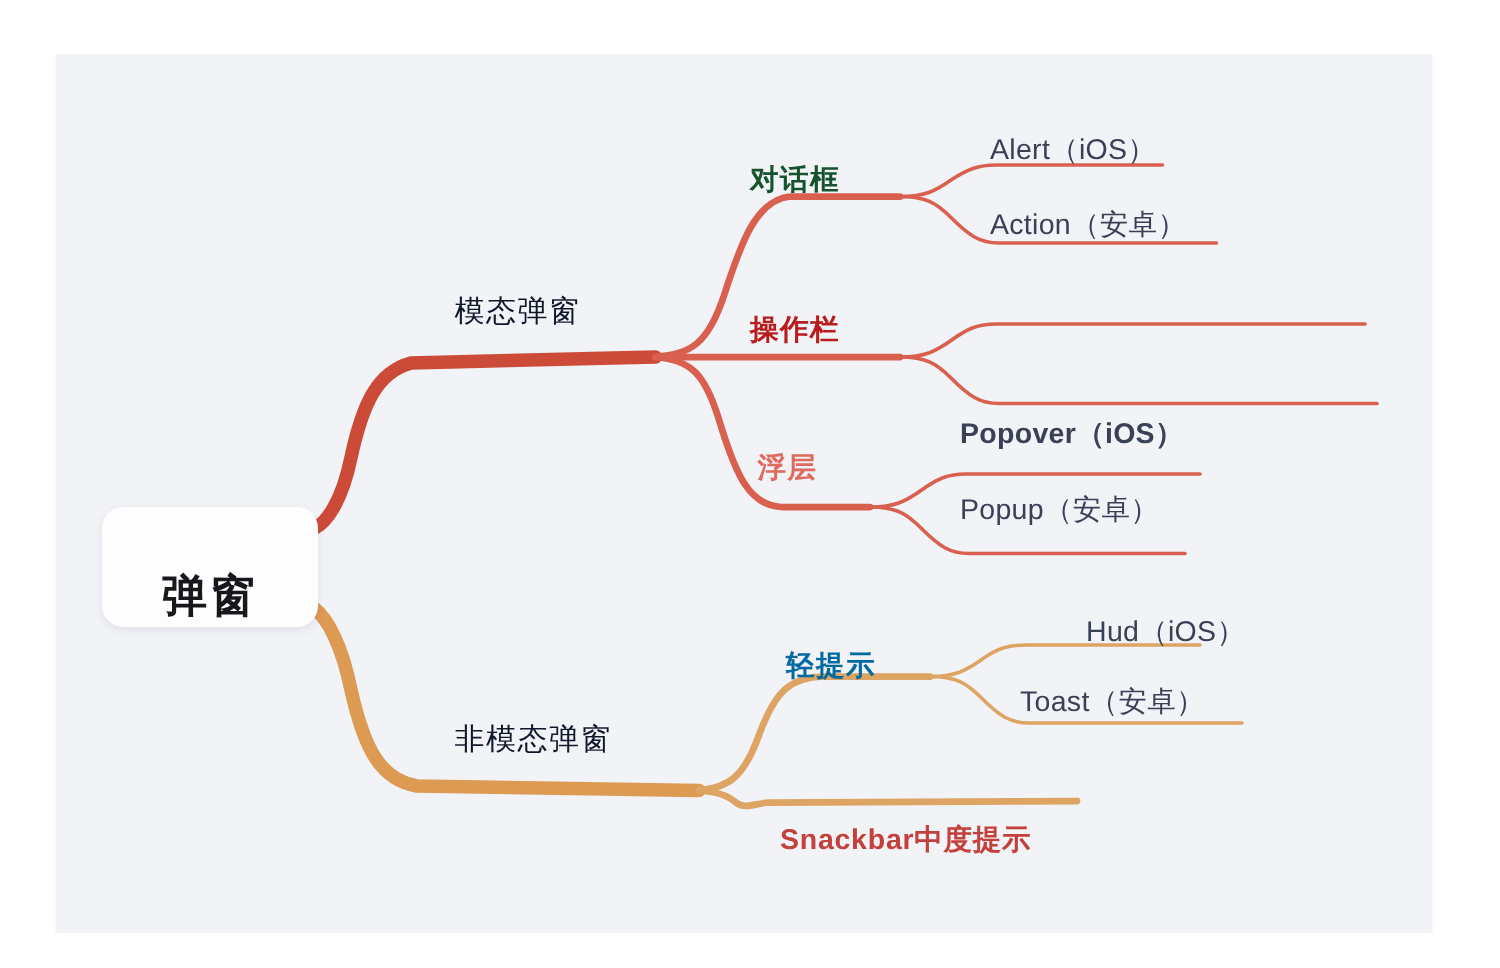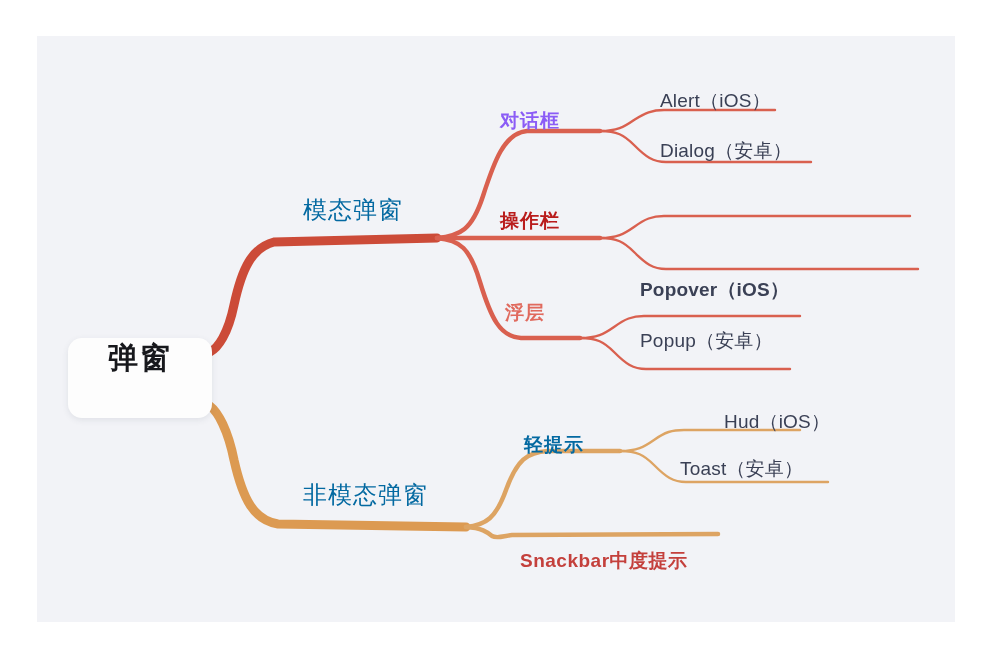--- a/index.html
+++ b/index.html
@@ -42,32 +42,32 @@
   .root-box {
     position: absolute;
     left: 68px;
     top: 338px;
     width: 144px;
     height: 80px;
     background: #fdfdfd;
     border-radius: 14px;
     box-shadow: 0 2px 6px rgba(60,70,90,0.10);
     display: flex;
-    align-items: flex-start;
+    align-items: flex-end;
     justify-content: center;
   }
   .root-text {
     font-size: 30px;
     font-weight: bold;
     color: #17181c;
     letter-spacing: 2px;
   }
   .level1-text {
-    font-size: 24px;
-    color: #0369a1;
+    font-size: 20px;
+    color: #0f172a;
     letter-spacing: 1px;
   }
   .level2-text {
     font-size: 19px;
     font-weight: bold;
     letter-spacing: 1px;
   }
   .leaf-text {
     font-size: 19px;
     color: #3a4055;
@@ -116,33 +116,33 @@
   </svg>
 
   <div class="root-box">
     <span class="root-text">弹窗</span>
   </div>
 
   <div class="node-label level1-text" style="left:303px; top:198px;">模态弹窗</div>
 
   <div class="node-label level1-text" style="left:303px; top:483px;">非模态弹窗</div>
 
-  <div class="node-label level2-text" style="left:500px; top:111px; color:#8b5cf6;">对话框</div>
+  <div class="node-label level2-text" style="left:500px; top:111px; color:#14532d;">对话框</div>
 
   <div class="node-label level2-text" style="left:500px; top:211px; color:#b91c1c;">操作栏</div>
 
   <div class="node-label level2-text" style="left:505px; top:303px; color:#e06a5e;">浮层</div>
 
   <div class="node-label level2-text" style="left:524px; top:435px; color:#0369a1;">轻提示</div>
 
   <div class="node-label leaf-text emphasis" style="left:520px; top:507px; color:#c4403c;">Snackbar中度提示</div>
 
   <div class="node-label leaf-text" style="left:660px; top:91px;">Alert（iOS）</div>
 
-  <div class="node-label leaf-text" style="left:660px; top:141px;">Dialog（安卓）</div>
+  <div class="node-label leaf-text" style="left:660px; top:141px;">Action（安卓）</div>
 
 
 
   <div class="node-label leaf-text" style="left:640px; top:280px;font-weight:bold;">Popover（iOS）</div>
 
   <div class="node-label leaf-text" style="left:640px; top:331px;">Popup（安卓）</div>
 
   <div class="node-label leaf-text" style="left:680px; top:412px;margin-left:44px;">Hud（iOS）</div>
 
   <div class="node-label leaf-text" style="left:680px; top:459px;">Toast（安卓）</div>

